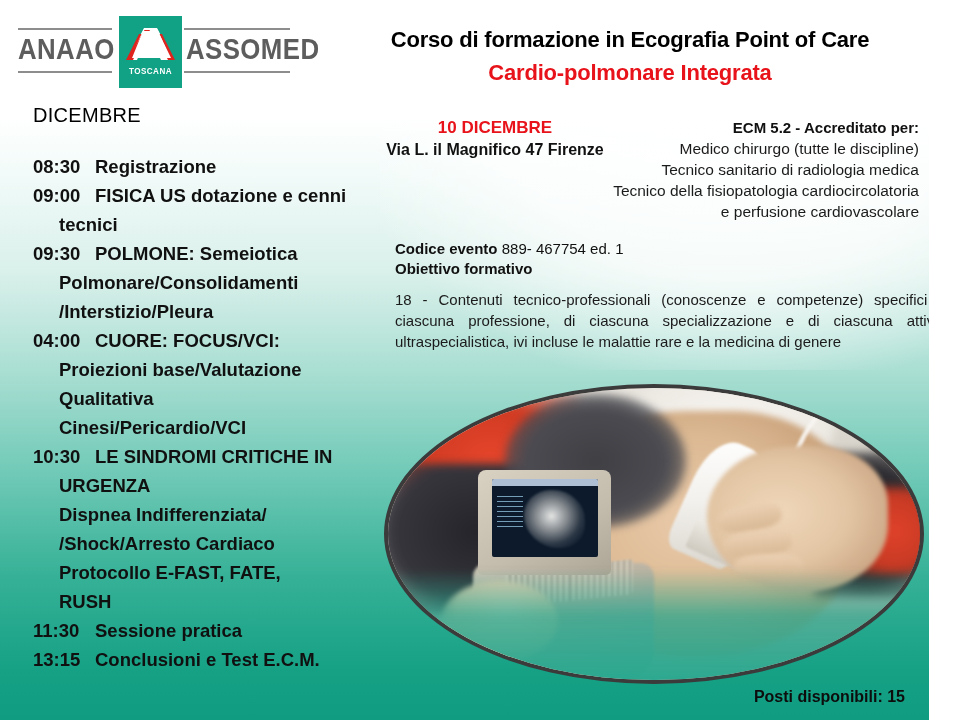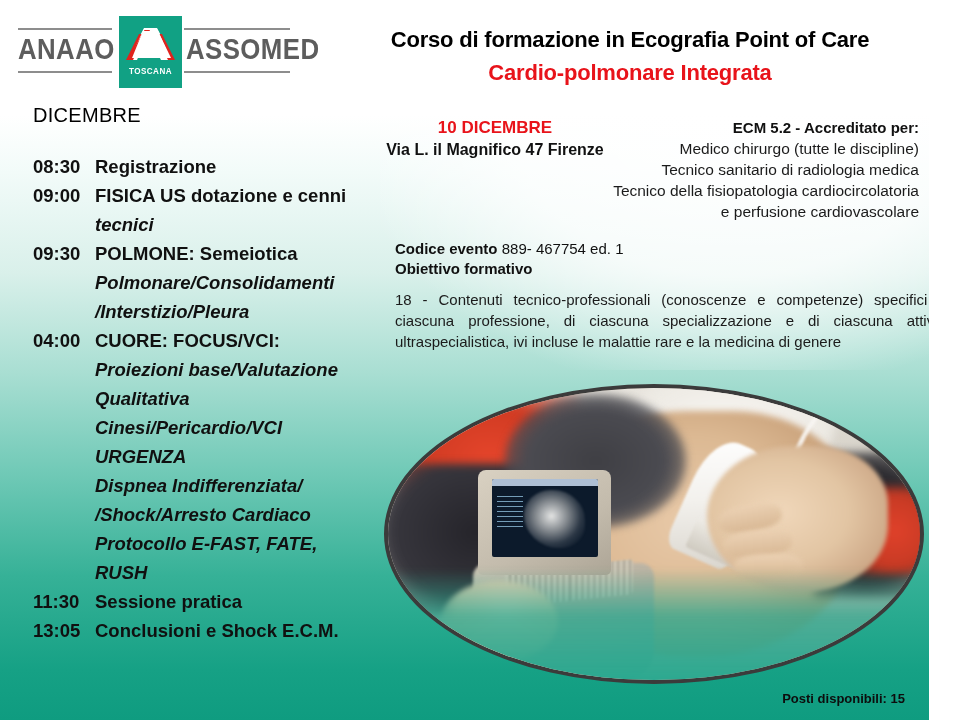--- a/index.html
+++ b/index.html
@@ -140,21 +140,21 @@
     font-weight: bold;
     color: #101010;
     line-height: 29px;
   }
   .sched-time {
     width: 62px;
     flex: 0 0 62px;
     white-space: nowrap;
   }
   .sched-text { flex: 1 1 auto; }
-  .sched-cont { margin-left: 62px; font-style: italic; }
+  .sched-cont { margin-left: 26px; }
 
   
   .date-block {
     position: absolute;
     left: 350px;
     top: 117px;
     width: 290px;
     text-align: center;
   }
   .date-big {
@@ -363,21 +363,21 @@
   }
   .ph-f1 { left: 62%; top: 40%; width: 12%; height: 9%; transform: rotate(-10deg); }
   .ph-f2 { left: 63%; top: 49%; width: 13%; height: 9%; transform: rotate(-6deg); }
   .ph-f3 { left: 65%; top: 57%; width: 13%; height: 8%; transform: rotate(-2deg); }
 
   
   .posti {
     position: absolute;
     right: 24px;
     bottom: 14px;
-    font-size: 13px;
+    font-size: 16px;
     font-weight: bold;
     color: #0d0d0d;
   }
 </style>
 </head>
 <body>
 
 <div id="poster">
 
   <div class="logo">
@@ -429,34 +429,38 @@
     <div class="sched-row sched-cont">/Interstizio/Pleura</div>
 
     <div class="sched-row">
       <div class="sched-time">04:00</div>
       <div class="sched-text">CUORE: FOCUS/VCI:</div>
     </div>
     <div class="sched-row sched-cont">Proiezioni base/Valutazione</div>
     <div class="sched-row sched-cont">Qualitativa</div>
     <div class="sched-row sched-cont">Cinesi/Pericardio/VCI</div>
 
+    <div class="sched-row">
+      <div class="sched-time">10:30</div>
+      <div class="sched-text">LE SINDROMI CRITICHE IN</div>
+    </div>
     <div class="sched-row sched-cont">URGENZA</div>
     <div class="sched-row sched-cont">Dispnea Indifferenziata/</div>
     <div class="sched-row sched-cont">/Shock/Arresto Cardiaco</div>
     <div class="sched-row sched-cont">Protocollo E-FAST, FATE,</div>
     <div class="sched-row sched-cont">RUSH</div>
 
     <div class="sched-row">
       <div class="sched-time">11:30</div>
       <div class="sched-text">Sessione pratica</div>
     </div>
 
     <div class="sched-row">
-      <div class="sched-time">13:05</div>
-      <div class="sched-text">Conclusioni e Shock E.C.M.</div>
+      <div class="sched-time">13:15</div>
+      <div class="sched-text">Conclusioni e Test E.C.M.</div>
     </div>
 
   </div>
 
   <div class="date-block">
     <div class="date-big">10 DICEMBRE</div>
     <div class="date-addr">Via L. il Magnifico 47 Firenze</div>
   </div>
 
   <div class="ecm-block">

